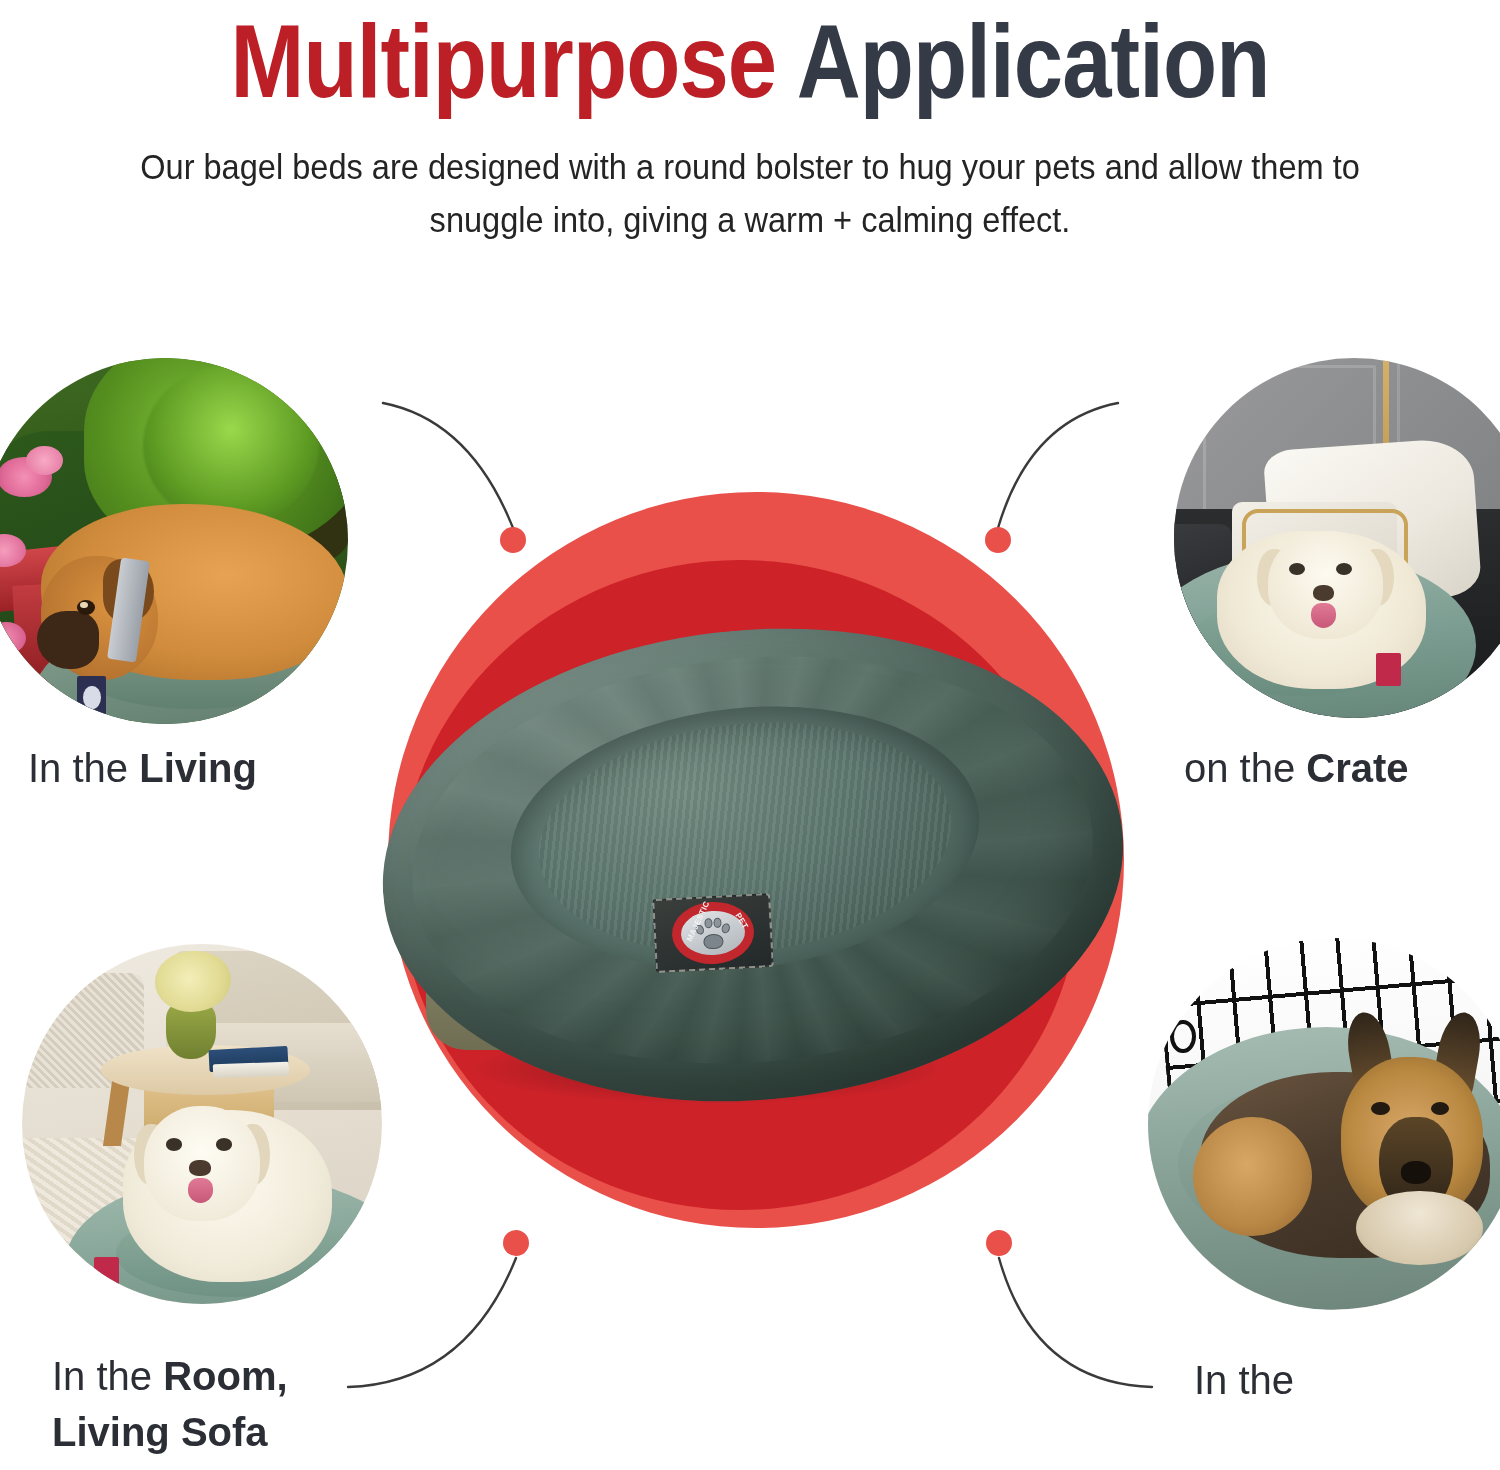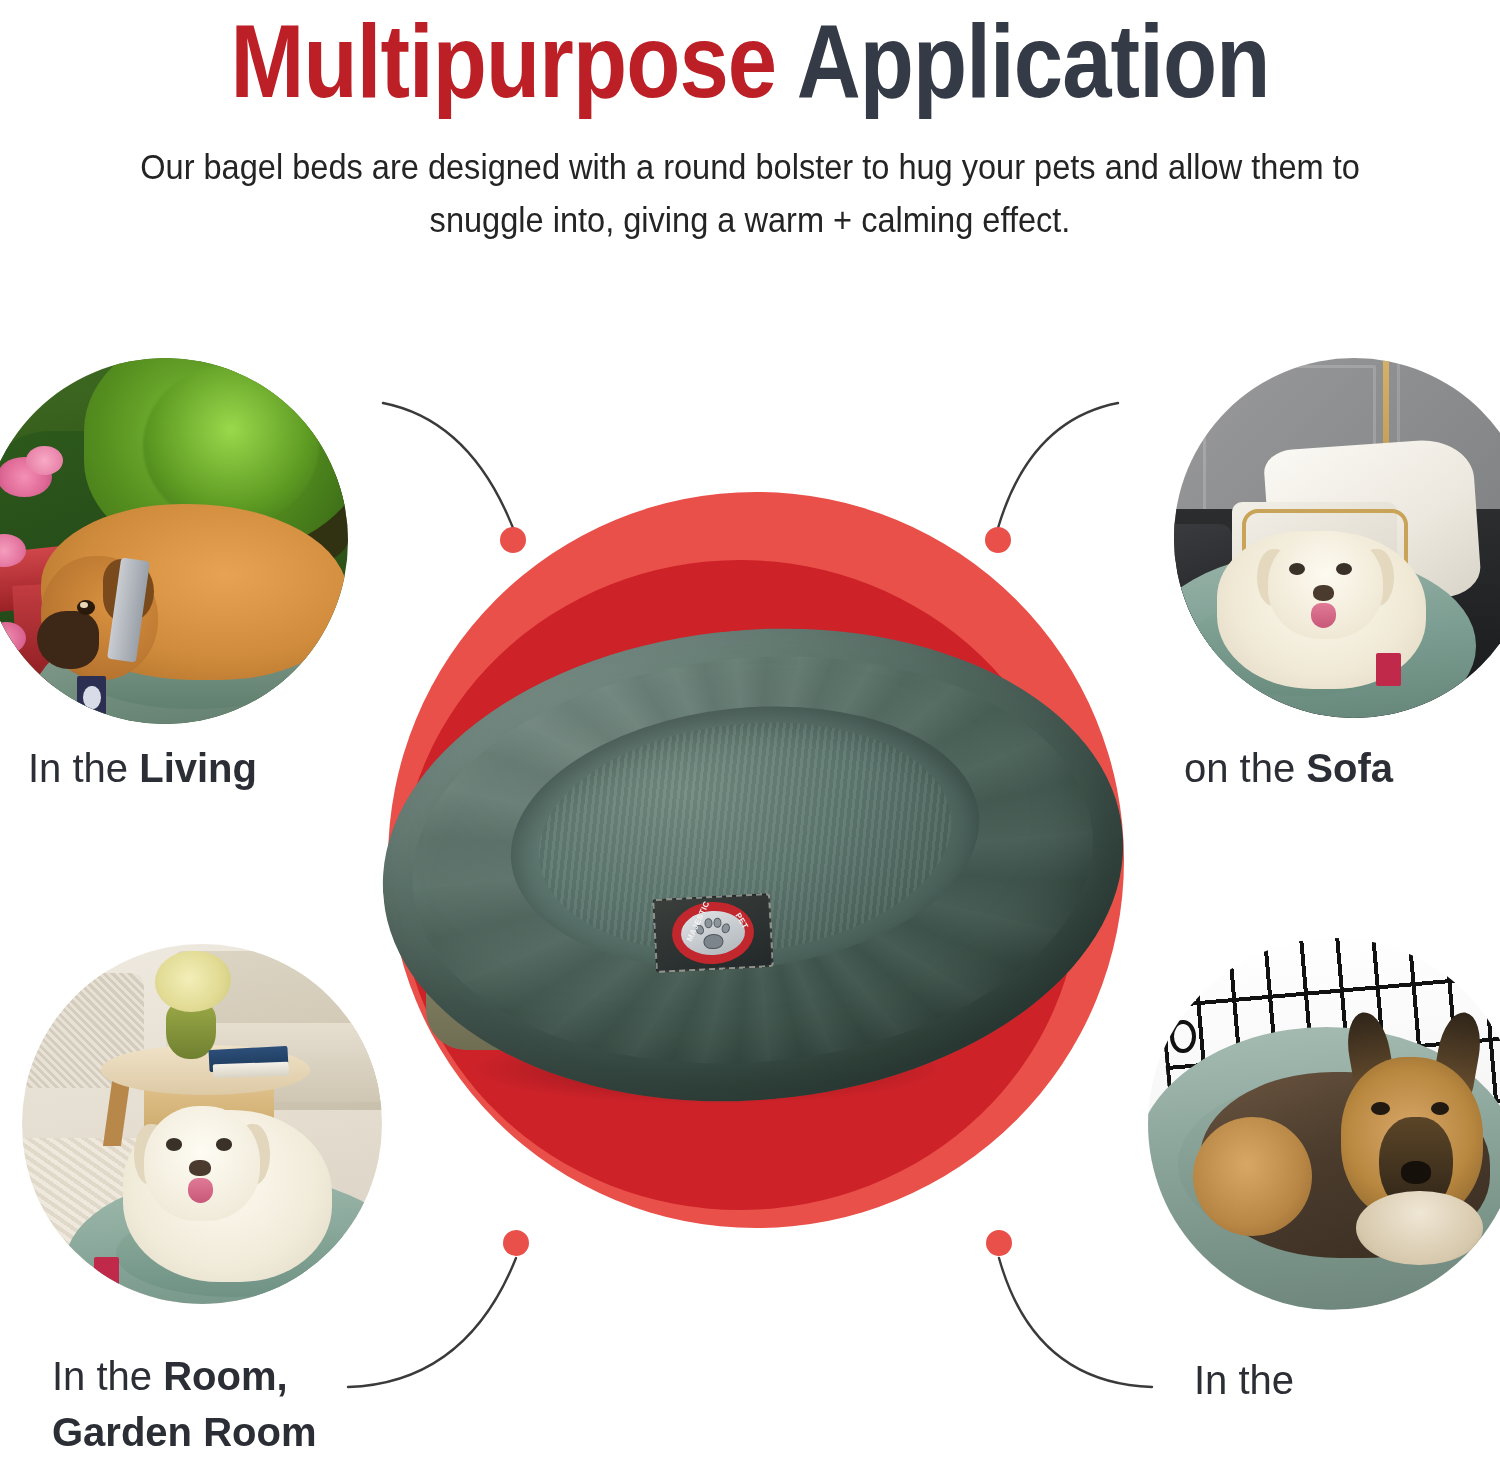--- a/index.html
+++ b/index.html
@@ -500,23 +500,23 @@
 <div class="dot" id="dot-garden"></div>
 <div class="dot" id="dot-sofa"></div>
 <div class="dot" id="dot-livingroom"></div>
 <div class="dot" id="dot-crate"></div>
 
 <div class="label" id="label-garden">
   <span>In the </span><b>Living</b>
 </div>
 
 <div class="label" id="label-sofa">
-  <span>on the </span><b>Sofa</b>
+  <span>on the </span><b>Crate</b>
 </div>
 
 <div class="label" id="label-livingroom">
   <span class="ln1"><span>In the </span><b>Room,</b></span>
-  <b class="ln2">Garden Room</b>
+  <b class="ln2">Living Sofa</b>
 </div>
 
 <div class="label" id="label-crate">
   <span class="ln1">In the</span>
 </div>
 
 </body></html>

